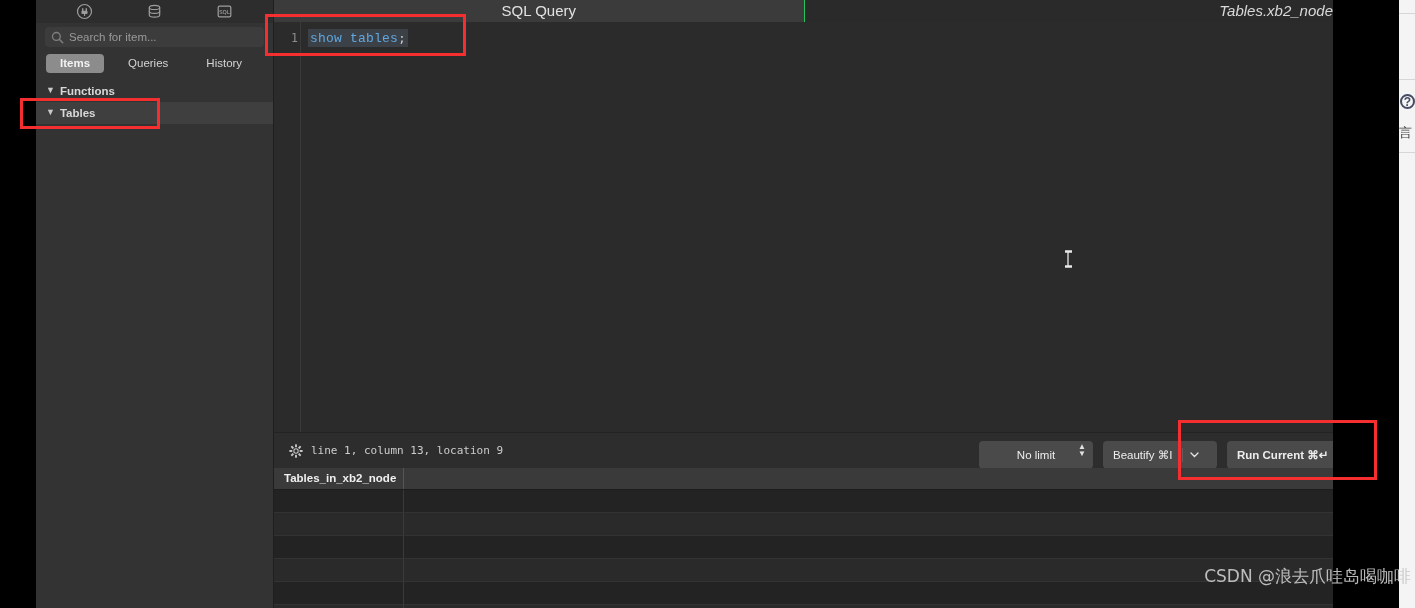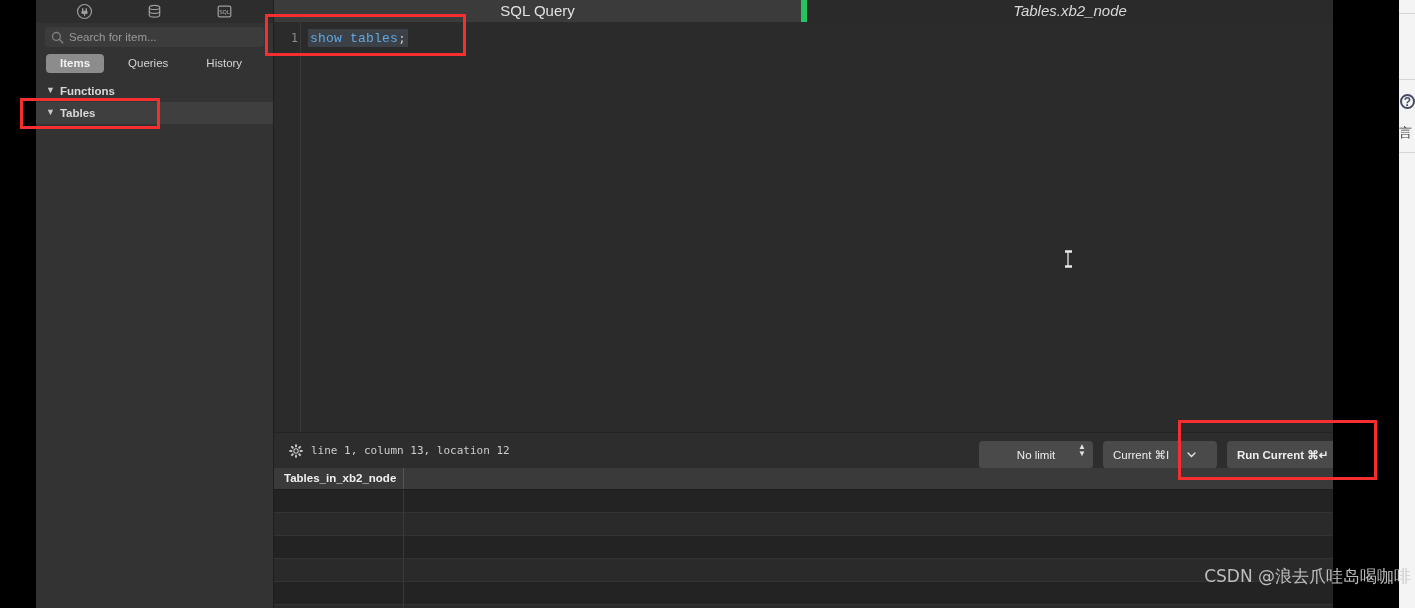--- a/index.html
+++ b/index.html
@@ -143,21 +143,22 @@
     line-height: 22px;
     text-align: center;
     font-size: 15px;
     color: #e2e2e2;
     cursor: default;
   }
   .edtab.active { background: #3b3b3b; width: 530px; }
   .edtab.inactive {
     background: #2a2a2a; width: 529px;
     font-style: italic; color: #d8d8d8;
-    border-left: 6px solid #22c55e;
+    border-left: 1px solid #22c55e;
+    text-align: right;
   }
 
   #editor {
     position: absolute;
     left: 0; top: 22px;
     width: 1059px; height: 410px;
     background: #2b2b2b;
   }
   #gutter-line {
     position: absolute;
@@ -438,32 +439,32 @@
           <rect x="0.4" y="6.9" width="3.4" height="2.2" rx=".6"></rect>
           <rect x="12.2" y="6.9" width="3.4" height="2.2" rx=".6"></rect>
           <rect x="6.9" y="0.4" width="2.2" height="3.4" rx=".6" transform="rotate(45 8 8)"></rect>
           <rect x="6.9" y="12.2" width="2.2" height="3.4" rx=".6" transform="rotate(45 8 8)"></rect>
           <rect x="0.4" y="6.9" width="3.4" height="2.2" rx=".6" transform="rotate(45 8 8)"></rect>
           <rect x="12.2" y="6.9" width="3.4" height="2.2" rx=".6" transform="rotate(45 8 8)"></rect>
         </g>
         <circle cx="8" cy="8" r="1.9" fill="#2d2d2d"></circle>
       </svg>
 
-      <div id="status-text">line 1, column 13, location 12</div>
+      <div id="status-text">line 1, column 13, location 9</div>
 
       <div class="ctl" id="limit-ctl">
         <span class="ctl-label">No limit</span>
         <div id="limit-stepper">
           <span>▲</span>
           <span>▼</span>
         </div>
       </div>
 
       <div class="ctl" id="beautify-ctl">
-        <span class="ctl-label">Current ⌘I</span>
+        <span class="ctl-label">Beautify ⌘I</span>
         <div class="ctl-divider"></div>
         <div class="ctl-arrow">
           <svg width="9" height="6" viewBox="0 0 9 6">
             <path d="M1 1l3.5 3.5L8 1" fill="none" stroke="#e6e6e6" stroke-width="1.3" stroke-linecap="round"></path>
           </svg>
         </div>
       </div>
 
       <div class="ctl" id="run-ctl">
         <span class="ctl-label">Run Current ⌘↵</span>

